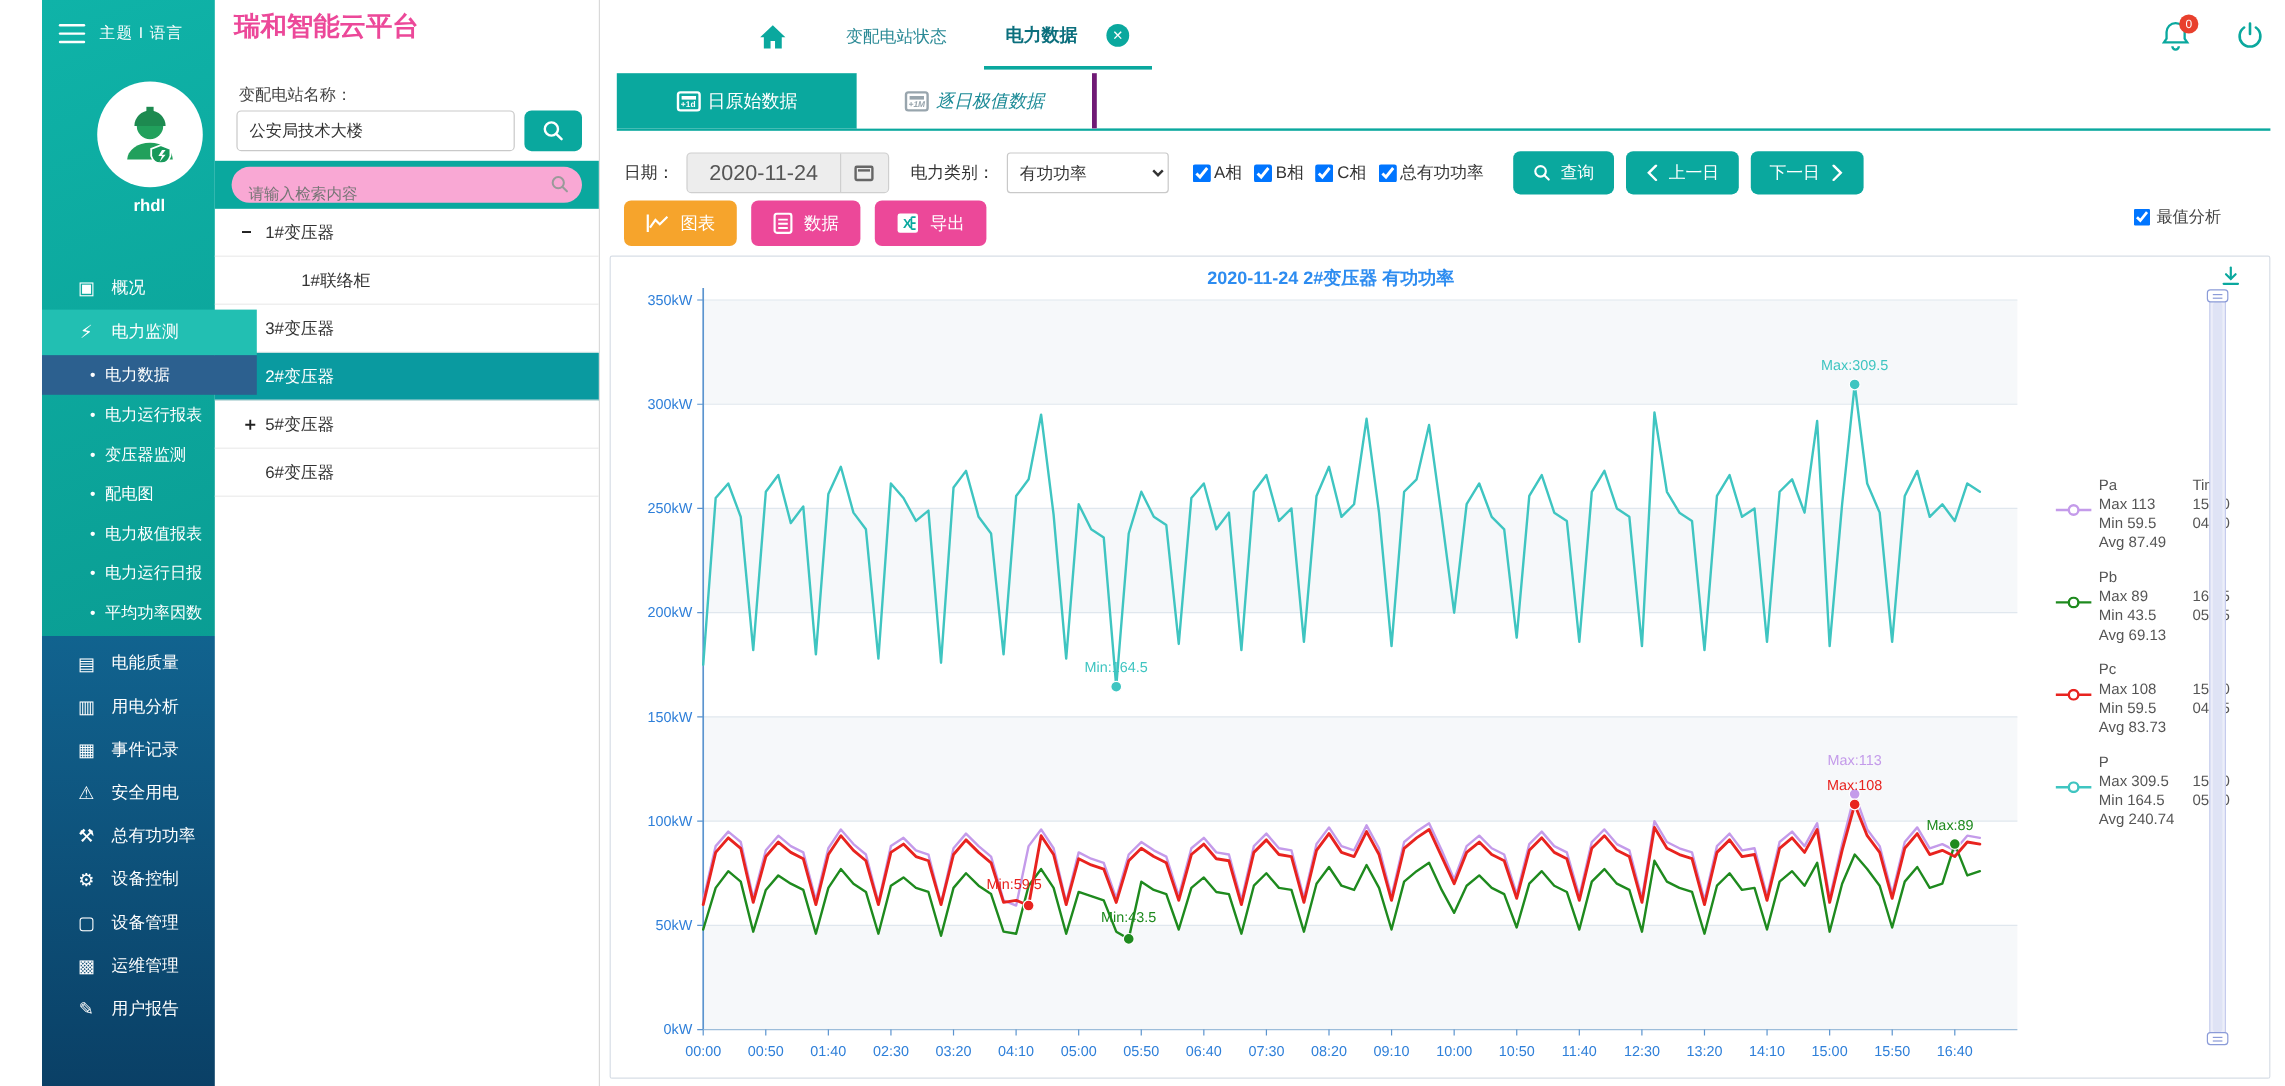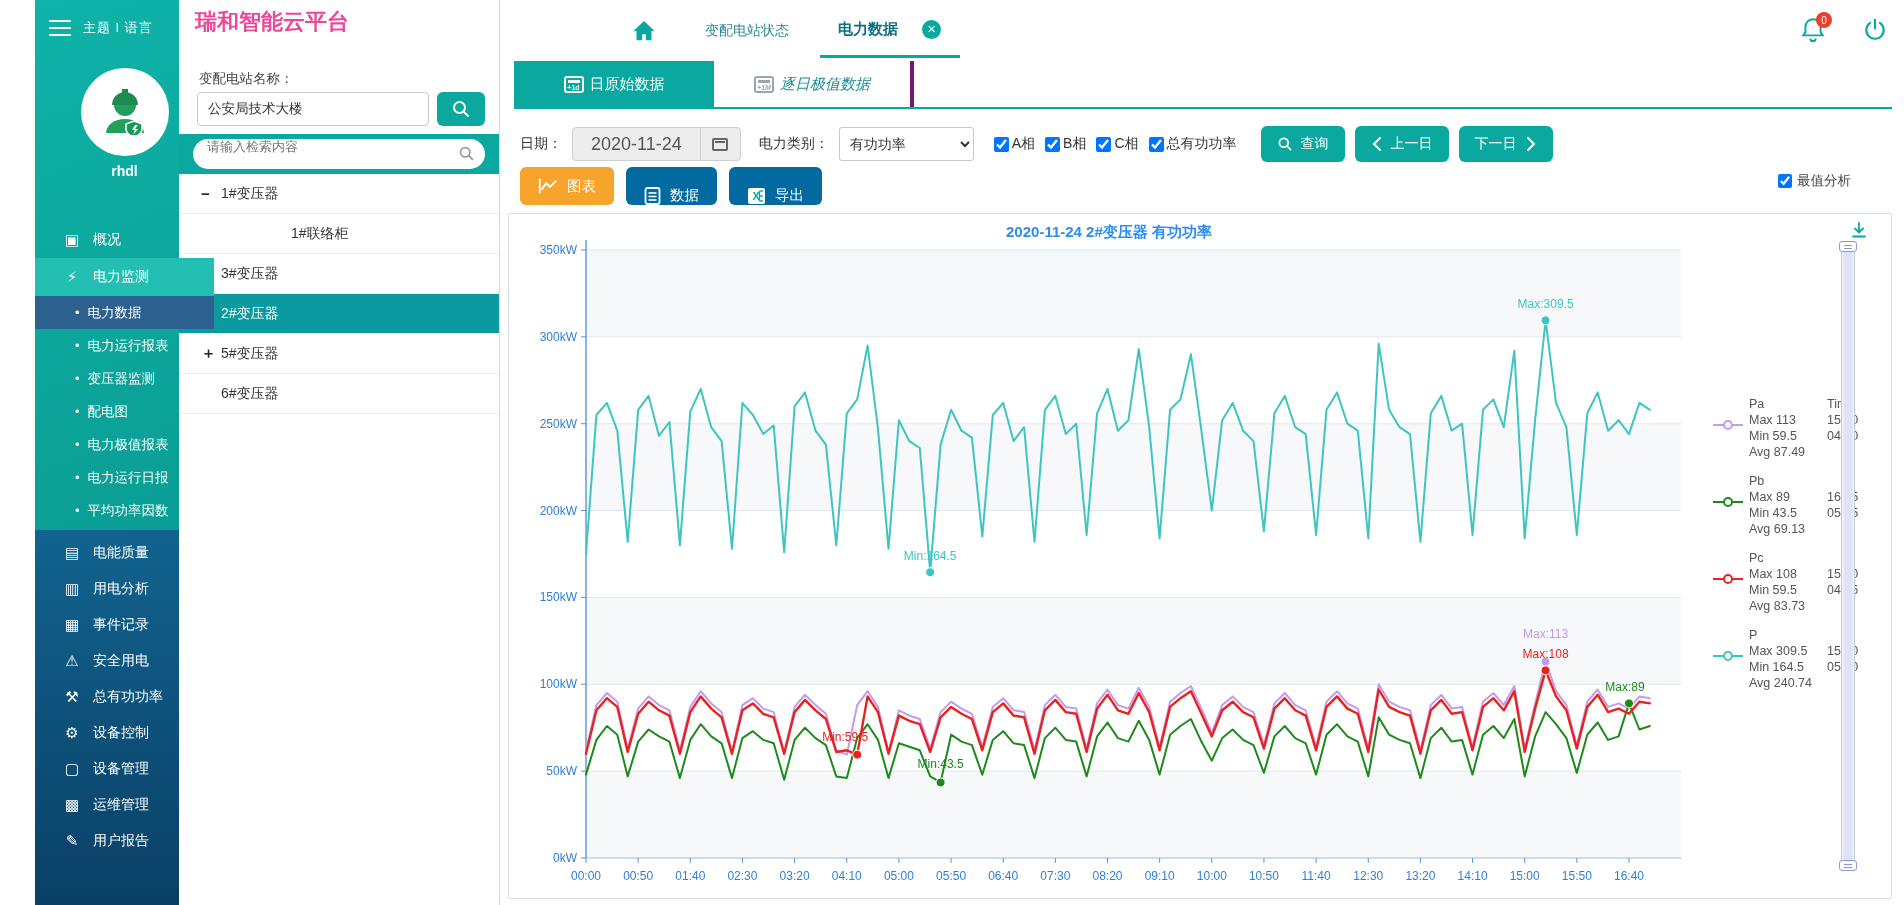--- a/index.html
+++ b/index.html
@@ -26,27 +26,27 @@
   .menu-item.sub.active { background:#2c608f; }
 
   
   .tree-panel { position:absolute; left:179px; top:0; width:321px; height:905px; background:#fff; border-right:1px solid #d9d9d9; }
   .app-title { position:absolute; left:16px; top:7px; font-size:22px; font-weight:bold; color:#ec4899; white-space:nowrap; }
   .station-label { position:absolute; left:20px; top:70px; font-size:13.5px; color:#444; }
   .station-row { position:absolute; left:18px; top:92px; width:288px; display:flex; gap:8px; }
   .station-row input { flex:1; height:34px; border:1px solid #c9c9c9; border-radius:4px; padding:0 10px; font-size:13.5px; color:#333; outline:none; }
   .station-search-btn { width:48px; height:34px; background:#0aa89e; border:none; border-radius:6px; cursor:pointer; display:flex; align-items:center; justify-content:center; }
   .search-strip { position:absolute; left:0; top:134px; width:320px; height:40px; background:#0aa89e; display:flex; align-items:center; padding:0 14px; }
-  .search-pill { position:relative; width:100%; height:30px; background:#ffffff; border-radius:16px; display:flex; align-items:flex-start; padding:0 30px 0 14px; }
+  .search-pill { position:relative; width:100%; height:30px; background:#f9a8d4; border-radius:16px; display:flex; align-items:flex-end; padding:0 30px 0 14px; }
   .search-pill input { border:none; outline:none; width:100%; font-size:13px; color:#333; background:transparent; }
   .search-pill .mag { position:absolute; right:10px; top:6px; }
   .tree { position:absolute; left:0; top:174px; width:320px; }
   .tree-row { display:flex; align-items:center; height:40px; border-bottom:1px solid #ececec; font-size:14px; color:#333; cursor:pointer; padding-left:22px; }
   .tree-row .exp { width:20px; font-weight:bold; font-size:15px; color:#222; }
-  .tree-row.child { padding-left:112px; }
+  .tree-row.child { padding-left:72px; }
   .tree-row.selected { background:#0a9aa0; color:#fff; padding-left:42px; }
   .tree-row.plain { padding-left:42px; }
 
   
   .main { position:absolute; left:500px; top:0; width:1404px; height:905px; }
 
   
   .hdr { position:absolute; left:0; top:4px; width:1404px; height:55px; background:#fff; }
   .hdr-home { position:absolute; left:130px; top:13px; cursor:pointer; }
   .hdr-tab1 { position:absolute; left:205px; top:18px; font-size:14px; color:#2b8a96; cursor:pointer; }
@@ -76,21 +76,21 @@
   select.ptype { height:34px; width:135px; border:1px solid #c9c9c9; border-radius:3px; font-size:14px; color:#333; padding:0 6px; background:#fff; font-family:inherit; }
   .chk { display:flex; align-items:center; gap:3px; font-size:14px; }
   .chk input { width:15px; height:15px; }
   .tbtn { height:36px; border:none; border-radius:6px; background:#0aa89e; color:#fff; font-size:14px; padding:0 16px; display:flex; align-items:center; gap:8px; cursor:pointer; font-family:inherit; }
   .tbtn.query { margin-left:14px;align-items:center; }
 
   
   .actions { position:absolute; left:20px; top:167px; display:flex; gap:12px; }
   .abtn { height:38px; border:none; border-radius:6px; color:#fff; font-size:14.5px; padding:0 18px; display:flex; align-items:center; gap:9px; cursor:pointer; font-family:inherit; }
   .abtn.orange { background:#f6a42c; }
-  .abtn.teal { background:#0369a1;align-items:flex-end; }
+  .abtn.teal { background:#ec4899; }
   .maxmin { position:absolute; left:1278px; top:172px; display:flex; align-items:center; gap:5px; font-size:13.5px; color:#444; }
   .maxmin input { width:14px; height:14px; }
 
   
   .chart-box { position:absolute; left:8px; top:213px; width:1384px; height:686px; border:1px solid #d8dee6; border-radius:2px; background:#fff; }
   .chart-title { position:absolute; left:0; top:9px; width:1200px; text-align:center; font-size:15px; font-weight:bold; color:#2d8cf0; }
   .dl-icon { position:absolute; right:22px; top:6px; cursor:pointer; }
   #chart-svg { position:absolute; left:2px; top:4px; }
 
   

